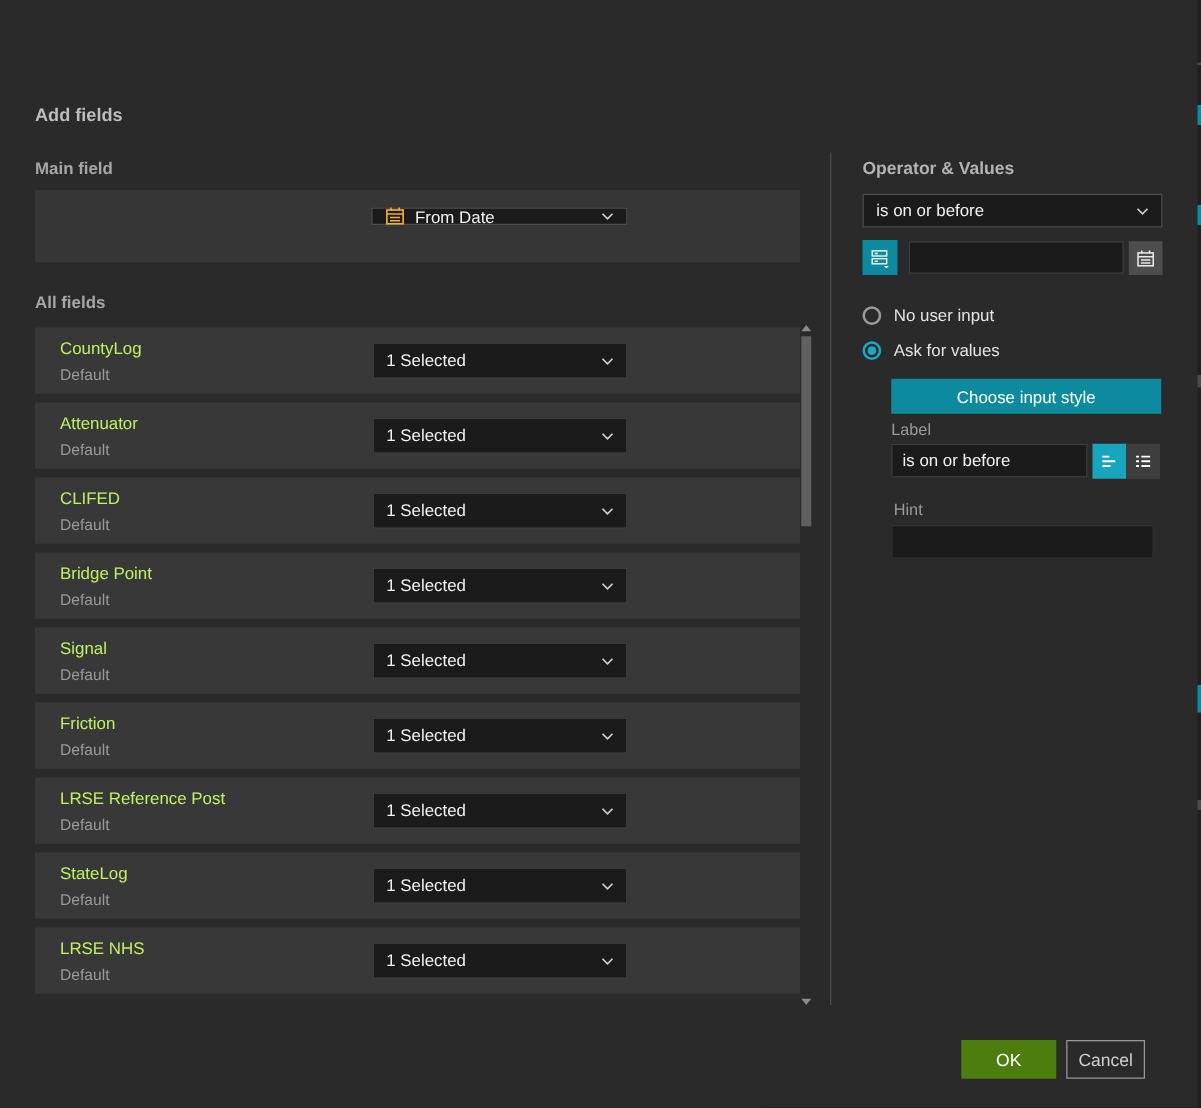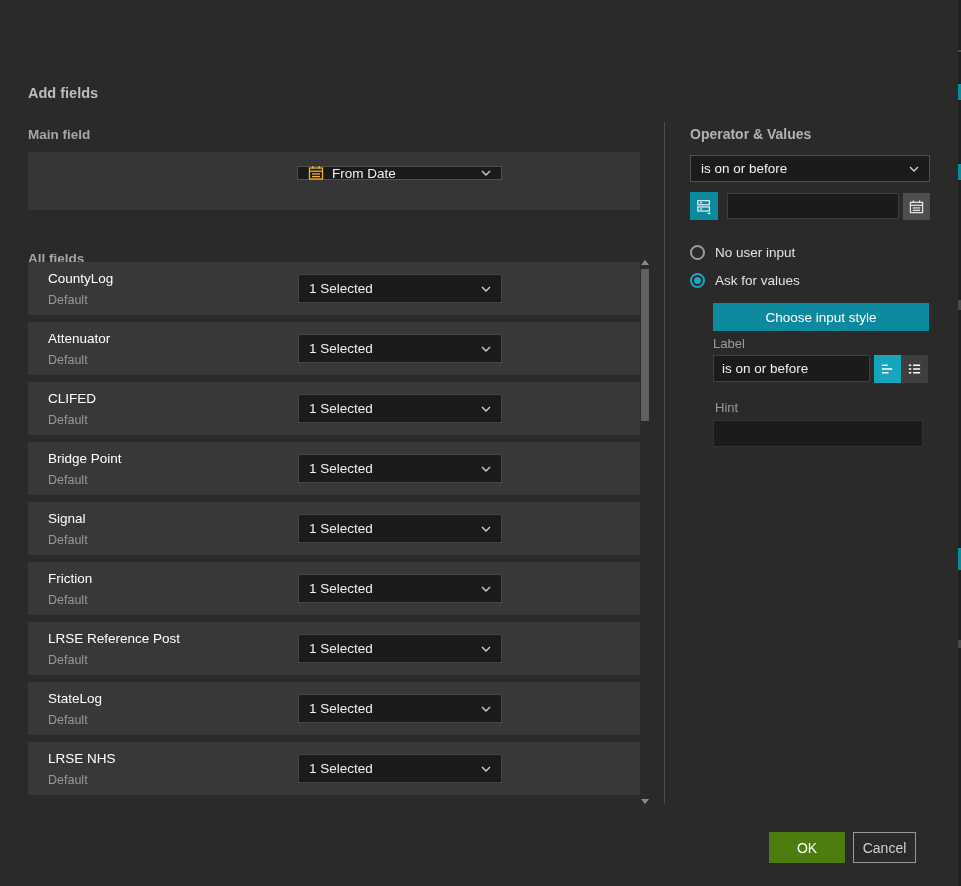--- a/index.html
+++ b/index.html
@@ -7,34 +7,34 @@
     position:relative;width:961px;height:886px;background:#2a2a2a;overflow:hidden;
     font-family:"Liberation Sans", sans-serif;color:#e8e8e8;
   }
   
   .hdr{position:absolute;top:0;left:0;width:958px;height:52px;border-bottom:1px solid #5c5c5c;}
   .hdr-title{position:absolute;left:28px;top:15px;font-size:16px;font-weight:700;color:#ededed;letter-spacing:.2px;}
   .close-btn{position:absolute;right:15px;top:16px;width:20px;height:20px;cursor:pointer;display:flex;align-items:center;justify-content:center;}
   
   .h-addfields{position:absolute;left:28px;top:85px;font-size:14.5px;font-weight:700;color:#bdbdbd;}
   .h-mainfield{position:absolute;left:28px;top:127px;font-size:13.5px;font-weight:700;color:#a6a6a6;}
-  .h-allfields{position:absolute;left:28px;top:251px;font-size:13.5px;font-weight:700;color:#a6a6a6;}
+  .h-allfields{position:absolute;left:28px;top:234px;font-size:13.5px;font-weight:700;color:#a6a6a6;}
   .h-operator{position:absolute;left:690px;top:126px;font-size:14px;font-weight:700;color:#b3b3b3;}
   
   .dd{background:#1b1b1b;border:1px solid #4f4f4f;display:flex;align-items:center;
       padding:0 10px;box-sizing:border-box;font-size:13.5px;color:#f2f2f2;cursor:pointer;}
   .dd .grow{flex:1;}
   
   .main-bar{position:absolute;left:28px;top:152px;width:612px;height:58px;background:#363636;}
   .dd-layer{position:absolute;left:12px;top:14px;width:246px;height:30px;}
   .dd-field{position:absolute;left:269px;top:14px;width:205px;height:14px;gap:8px;}
   
   .field-list{position:absolute;left:28px;top:262px;width:612px;}
   .field-row{position:relative;height:53px;margin-bottom:7px;background:#383838;}
-  .fname{position:absolute;left:20px;top:9px;font-size:13.5px;color:#ffffff;}
+  .fname{position:absolute;left:20px;top:9px;font-size:13.5px;color:#bef264;}
   .fsub{position:absolute;left:20px;bottom:8px;font-size:12.5px;color:#999999;}
   .row-dd{position:absolute;left:270px;top:12px;width:204px;height:29px;border-color:#454545;}
   
   .sbar{position:absolute;left:640px;top:258px;width:10px;height:548px;}
   .sb-up{position:absolute;top:2px;left:1px;width:0;height:0;border-left:4px solid transparent;border-right:4px solid transparent;border-bottom:5px solid #8a8a8a;}
   .sb-down{position:absolute;bottom:2px;left:1px;width:0;height:0;border-left:4px solid transparent;border-right:4px solid transparent;border-top:5px solid #8a8a8a;}
   .sb-thumb{position:absolute;top:11px;left:1px;width:8px;height:152px;background:#606060;}
   
   .vdiv{position:absolute;left:664px;top:122px;width:1px;height:682px;background:#4d4d4d;}
   

